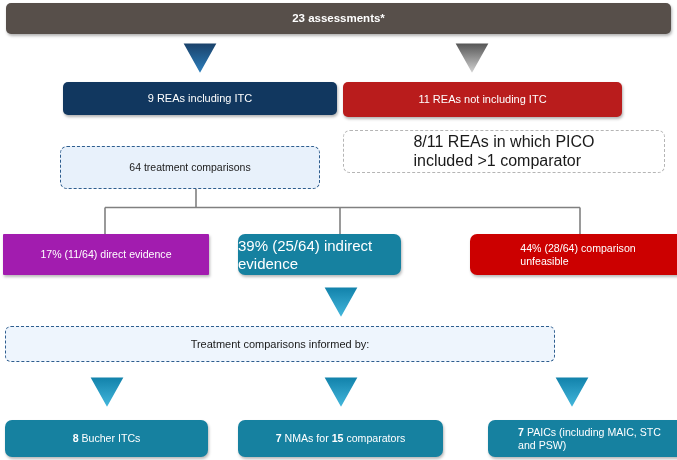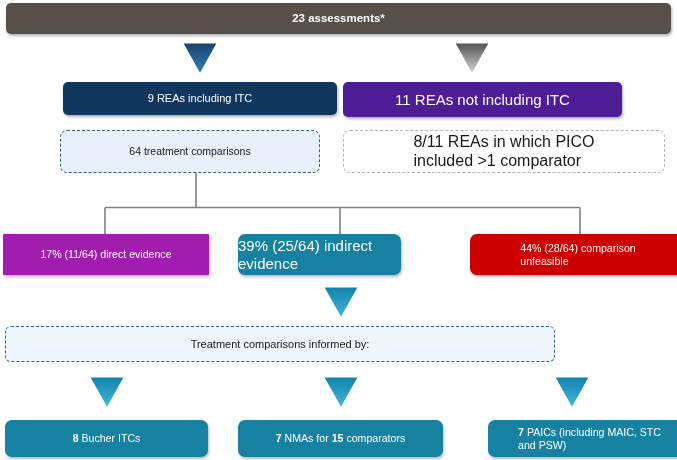--- a/index.html
+++ b/index.html
@@ -22,28 +22,28 @@
 
   
   .navy-bar{
     left:63px;top:82px;width:274px;height:33px;
     background:#11375f;border-radius:5px;
     color:#ffffff;font-size:11px;
     box-shadow:1px 2px 3px rgba(0,0,0,0.30);
   }
   .gray-bar{
     left:343px;top:82px;width:279px;height:35px;
-    background:#4c1d95;border-radius:5px;
-    color:#ffffff;font-size:15px;
+    background:#b91c1c;border-radius:5px;
+    color:#ffffff;font-size:11px;
     box-shadow:1px 2px 3px rgba(0,0,0,0.30);
   }
 
   
   .dashed-blue{
-    left:60px;top:130px;width:260px;height:43px;
+    left:60px;top:146px;width:260px;height:43px;
     background:#e8f1fb;border:1.4px dashed #2e5d8e;border-radius:7px;
     color:#1a1a1a;font-size:10.5px;
   }
   .dashed-gray{
     left:343px;top:130px;width:322px;height:43px;
     background:#ffffff;border:1.2px dashed #b5b5b5;border-radius:7px;
     color:#1a1a1a;font-size:16px;
   }
   .dashed-wide{
     left:5px;top:326px;width:550px;height:36px;

